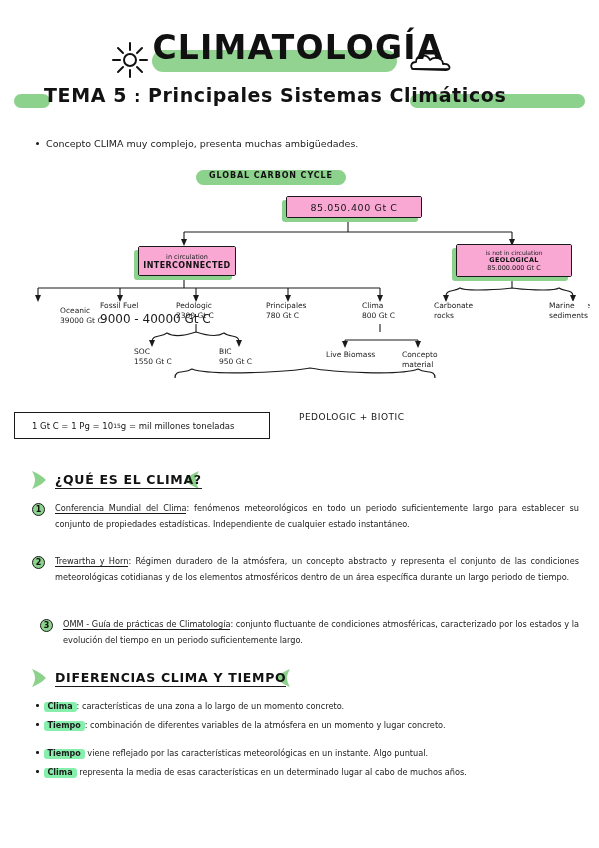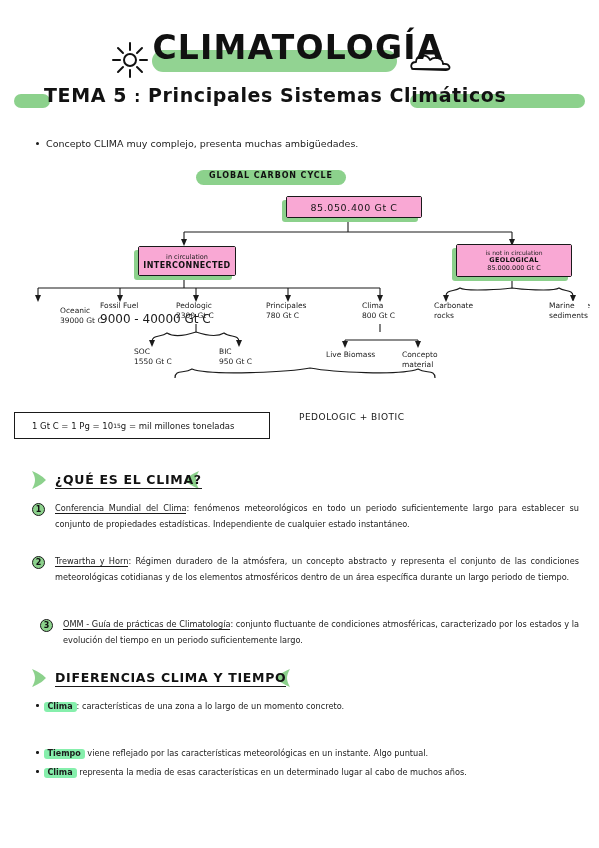--- a/index.html
+++ b/index.html
@@ -287,20 +287,23 @@
   </svg>
   <svg style="position:absolute;left:274px;top:668px;" width="18" height="20" viewBox="0 0 18 20">
     <path d="M16 1 C8 4 4 8 2 10 C4 12 8 16 16 19 C12 12 12 8 16 1 Z" fill="#8cd18c"></path>
   </svg>
   <div class="sechead" style="left:55px;top:670px;">DIFERENCIAS CLIMA Y TIEMPO</div>
 
   <div class="blist" style="left:36px;top:699px;width:550px;">
     <span class="row">
       <span class="bdot"></span><span class="hlw">Clima</span><span>: características de una zona a lo largo de un momento concreto.</span>
     </span>
+    <span class="row">
+      <span class="bdot"></span><span class="hlw">Tiempo</span><span>: combinación de diferentes variables de la atmósfera en un momento y lugar concreto.</span>
+    </span>
   </div>
 
   <div class="blist" style="left:36px;top:746px;width:550px;">
     <span class="row">
       <span class="bdot"></span><span class="hlw">Tiempo</span><span> viene reflejado por las características meteorológicas en un instante. Algo puntual.</span>
     </span>
     <span class="row" style="white-space:normal;display:block;width:548px;">
       <span class="bdot"></span><span class="hlw">Clima</span><span> representa la media de esas características en un determinado lugar al cabo de muchos años.</span>
     </span>
   </div>

